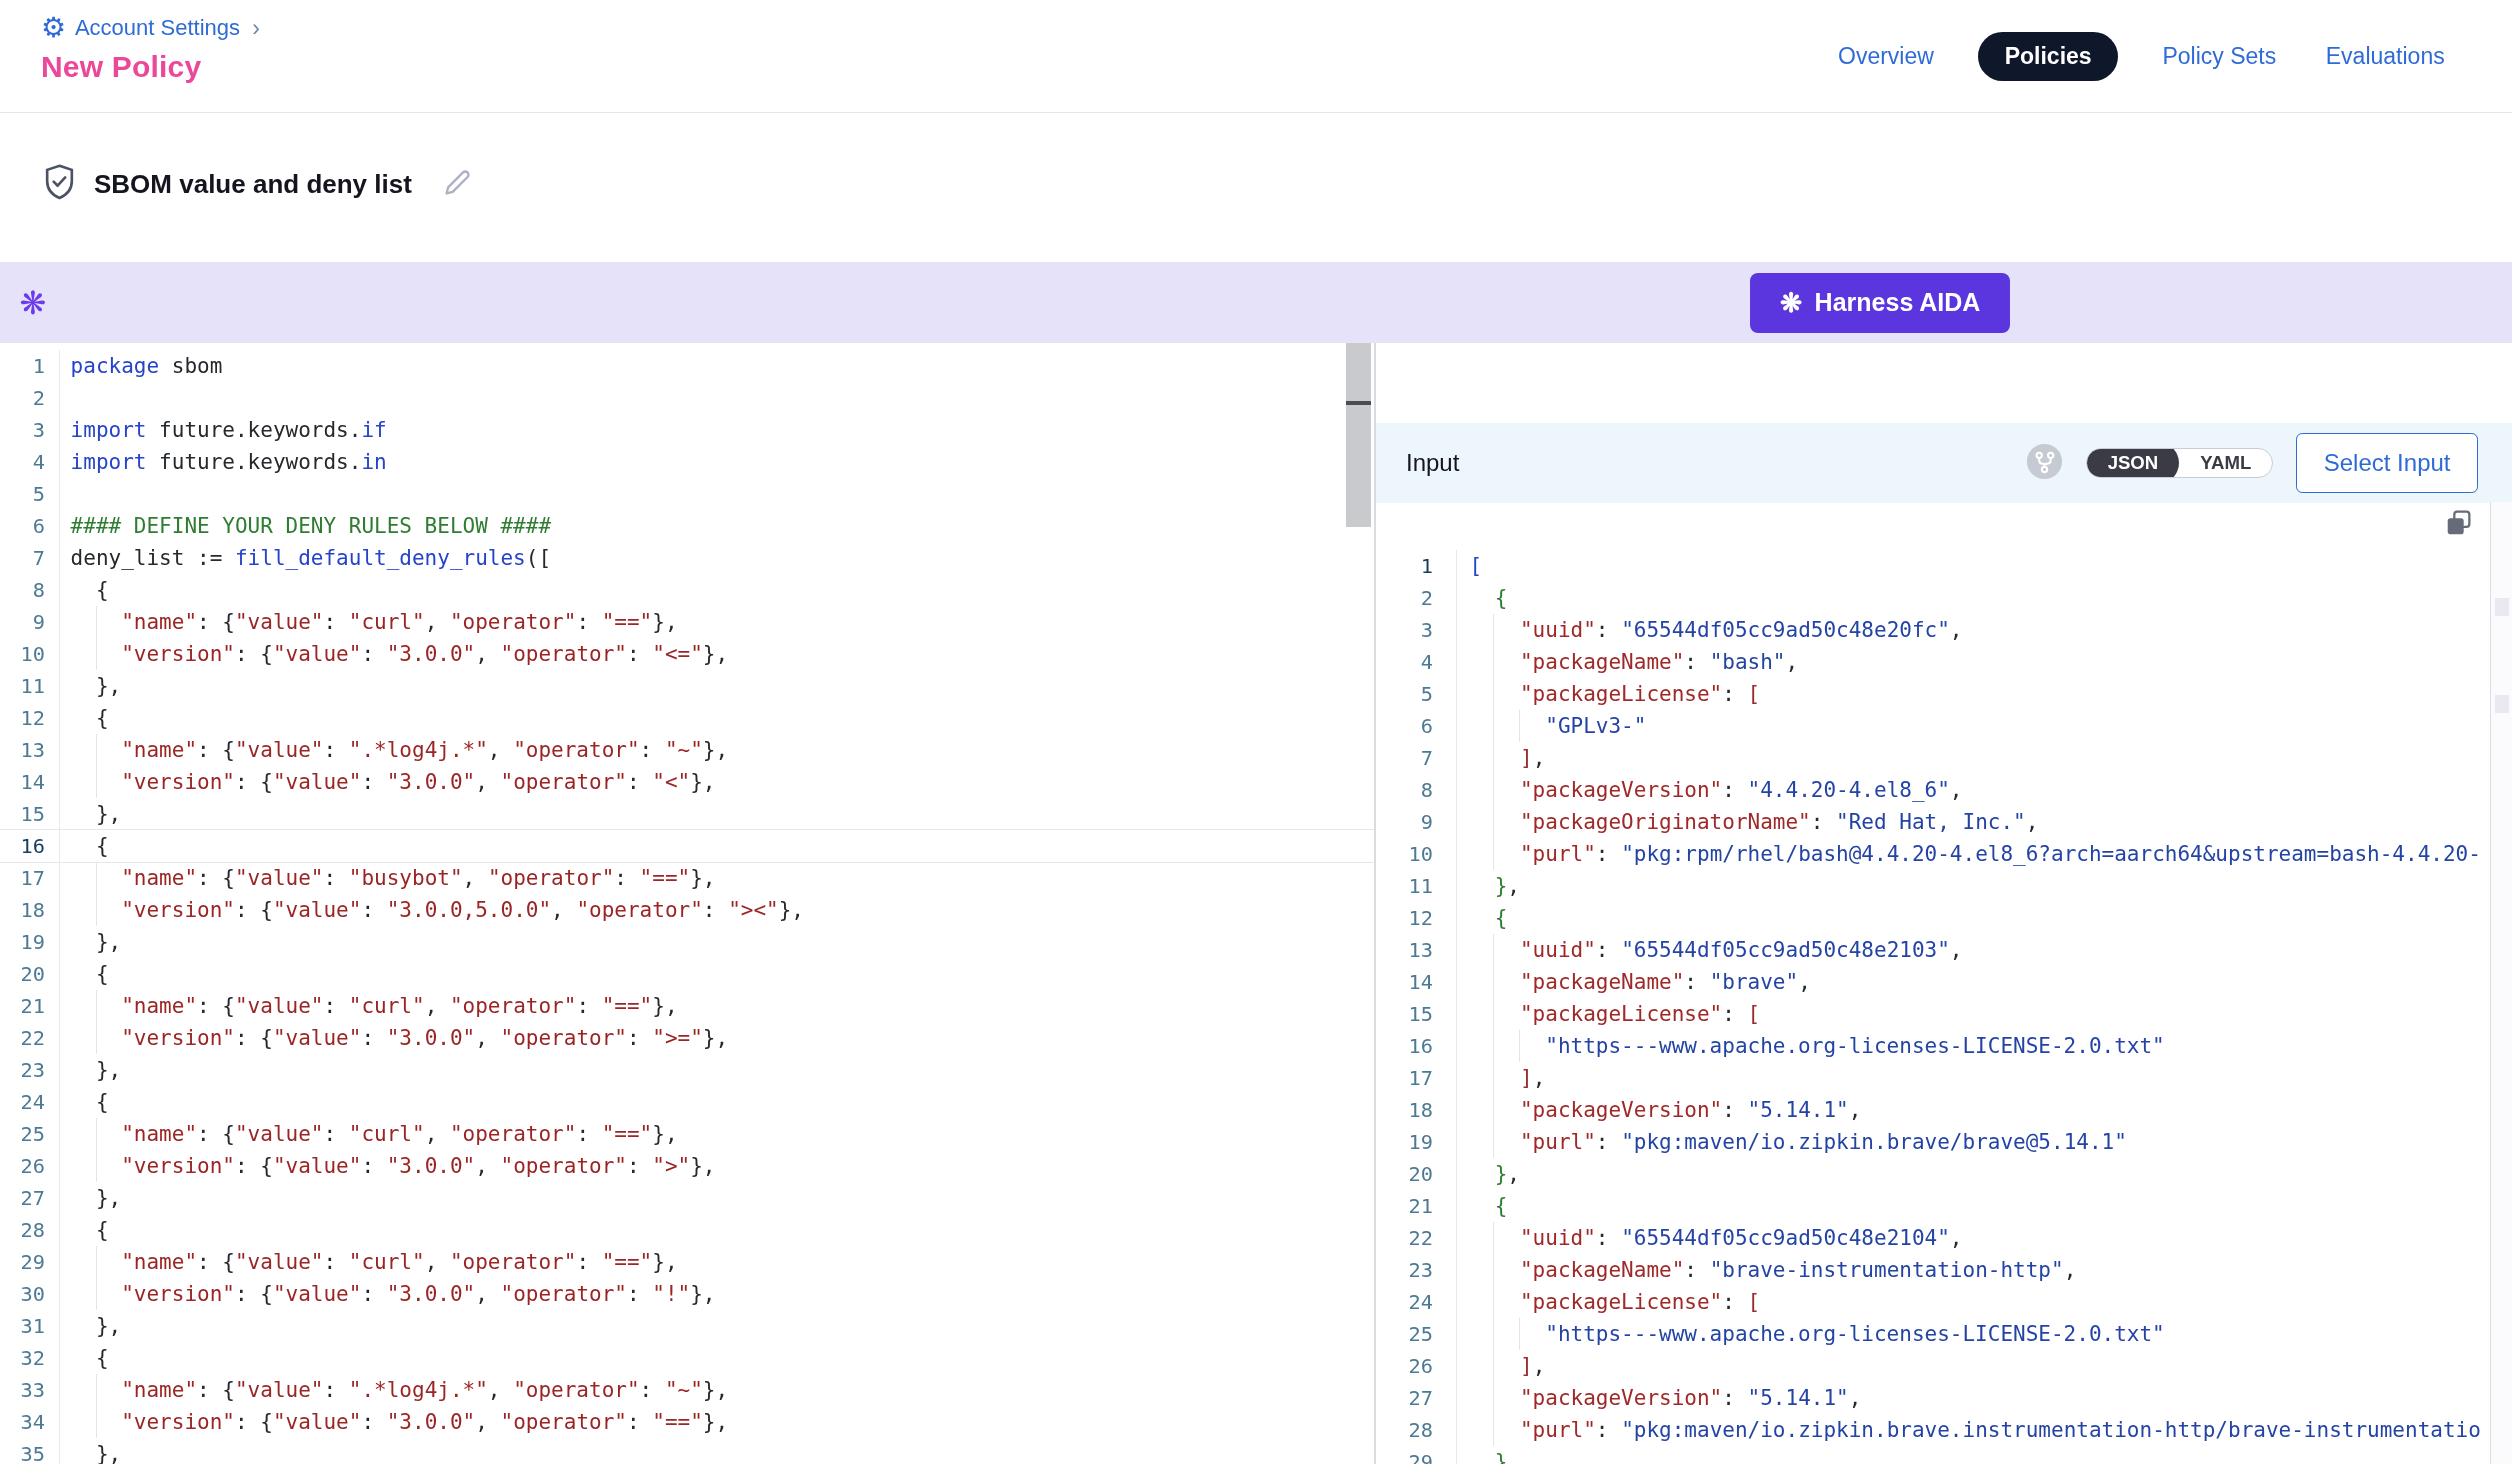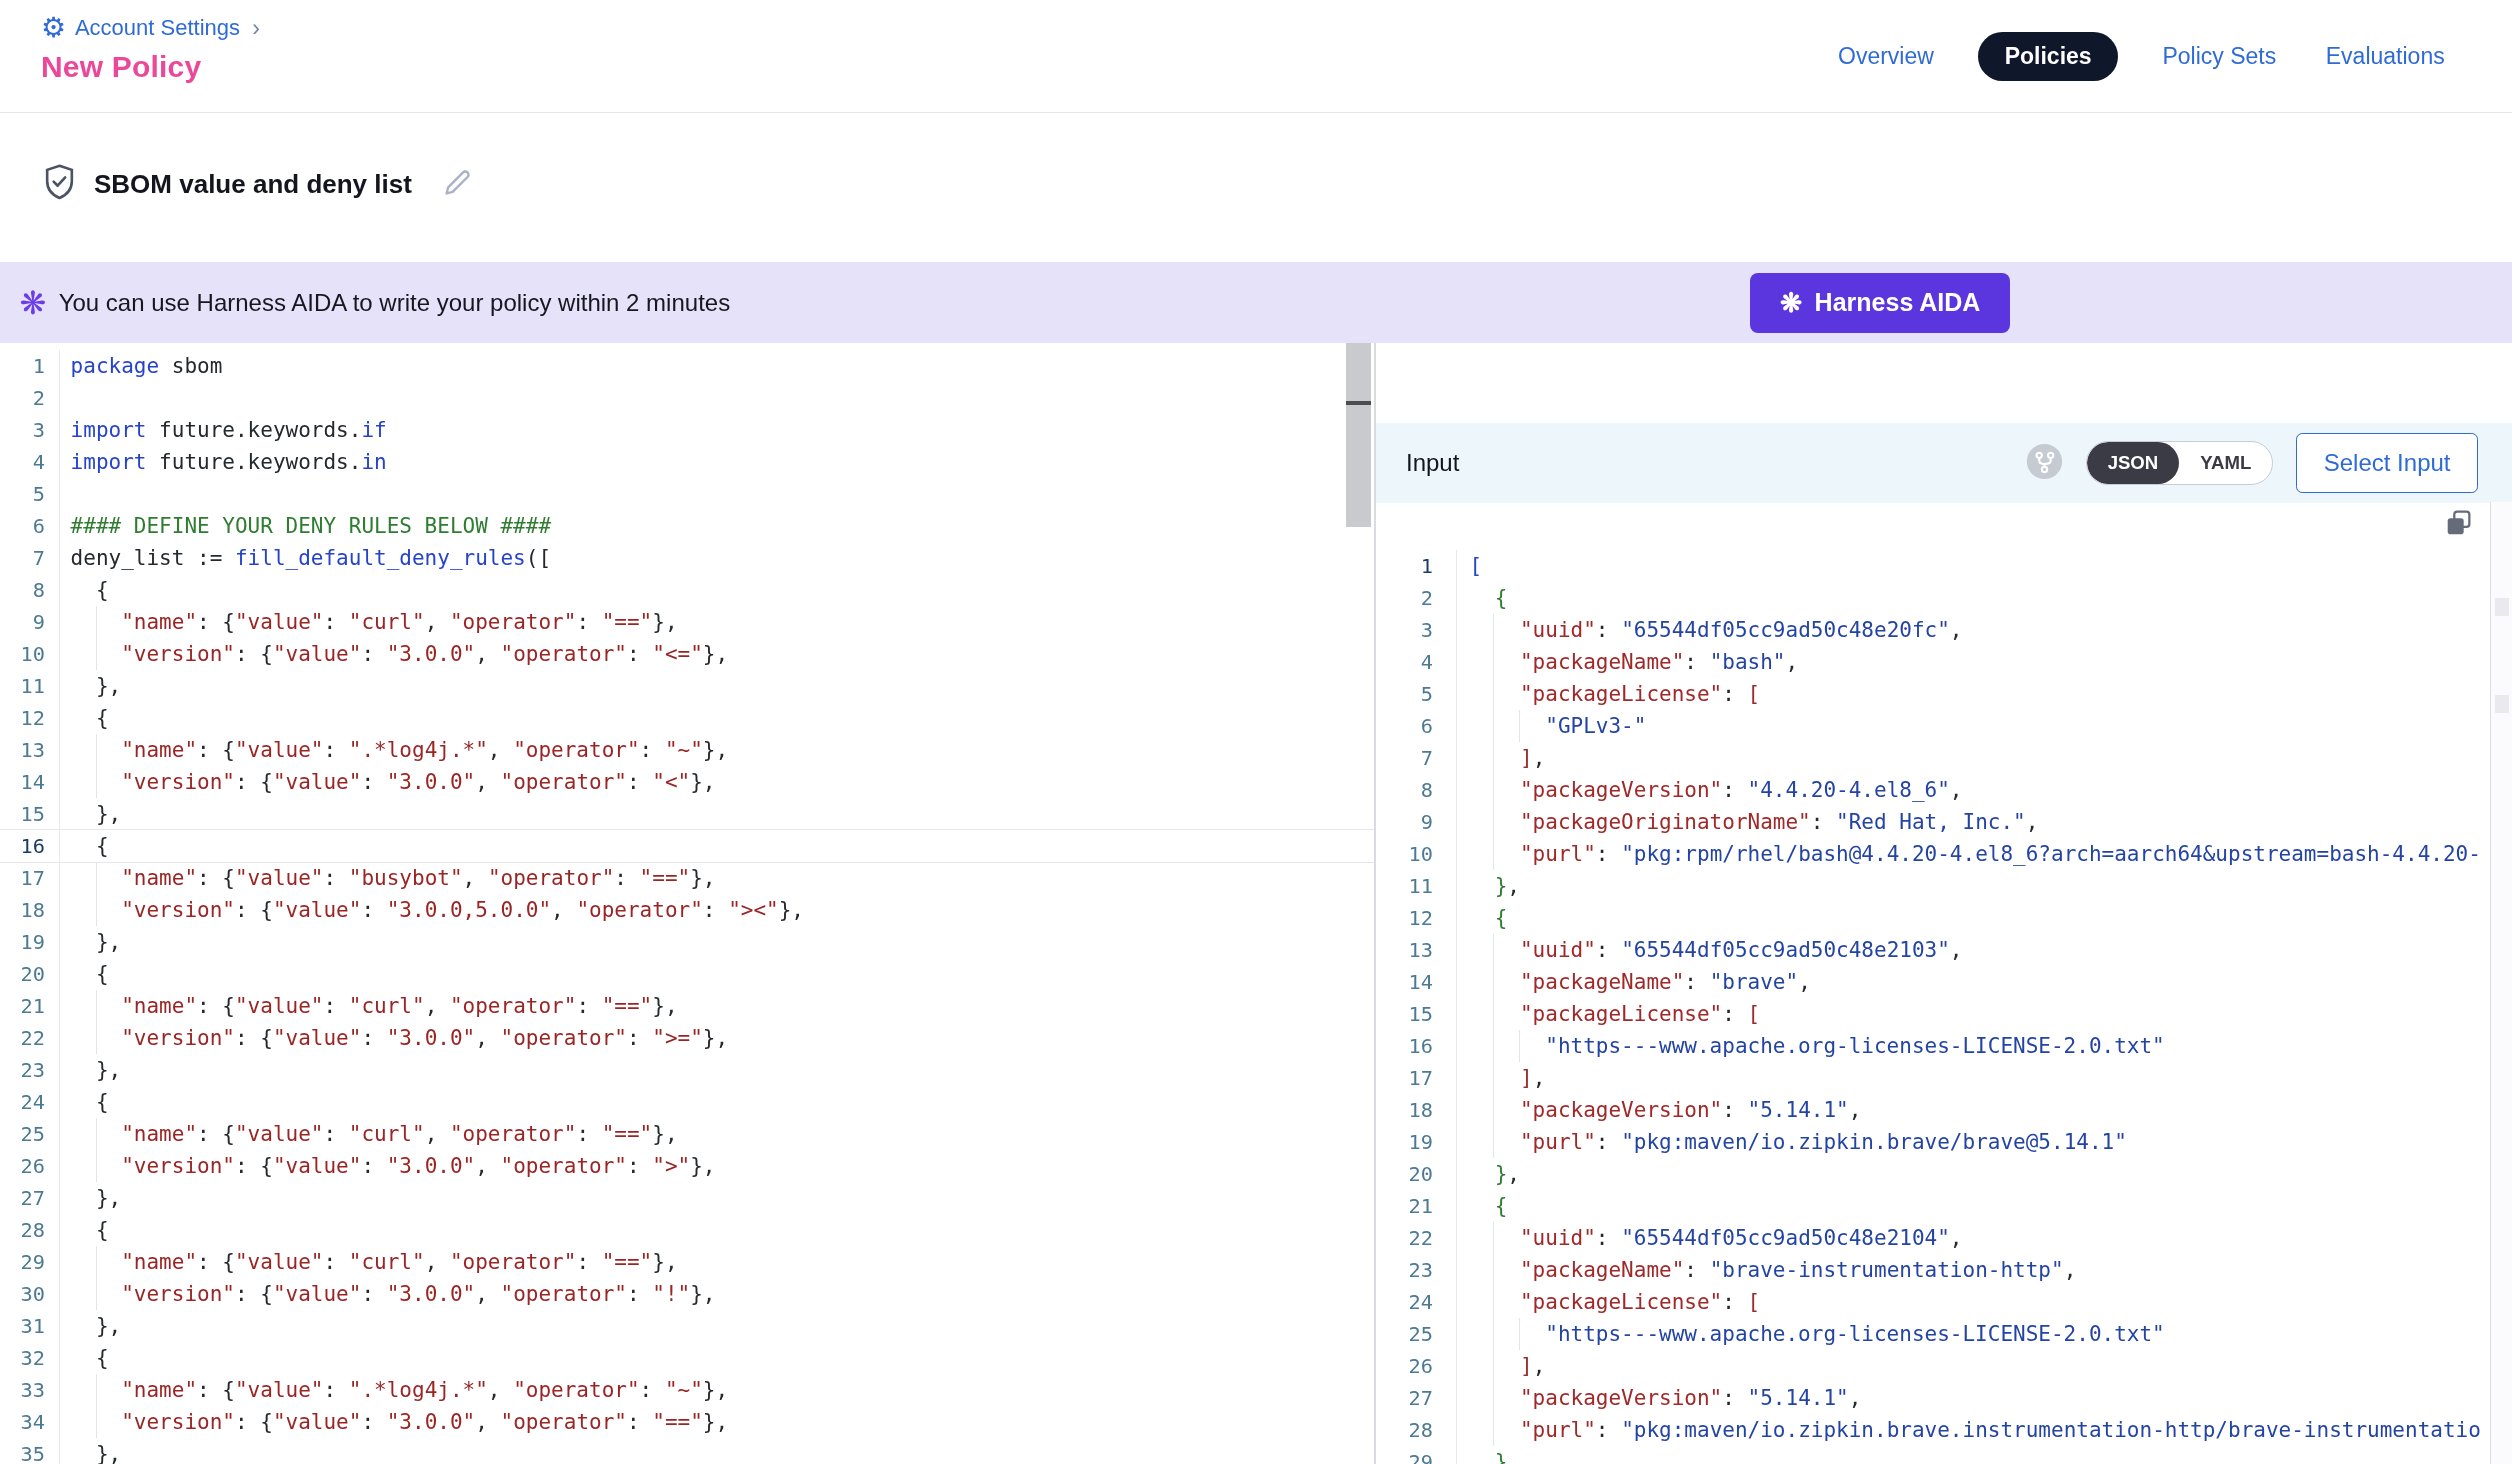--- a/index.html
+++ b/index.html
@@ -53,21 +53,21 @@
   
   .right-panel { position:absolute; left:1376px; top:0; width:1137px; height:1122px; background:#fff; }
   .tabbar { position:absolute; left:0; top:0; width:1137px; height:80px; background:#fff; border-bottom:0.9px solid #eceef2; }
   .tabs { position:absolute; left:30px; top:0; height:80px; display:flex; gap:48px; }
   .tab { font-size:24px; color:#2b3a55; display:flex; align-items:center; cursor:pointer; border-bottom:5.3px solid transparent; padding:0 1.8px; }
   .tab.active { font-weight:700; color:#1f2430; border-bottom:5.3px solid #2f6bd6; }
   .test-btn { position:absolute; right:5.3px; top:8.8px; height:50px; padding:0 23px; background:#62ba47; border:none; border-radius:8px; color:#fff; font-size:25px; font-weight:700; display:flex; align-items:center; gap:10.6px; cursor:pointer; font-family:"Liberation Sans", sans-serif; }
   .input-row { position:absolute; left:0; top:80px; width:1137px; height:80px; background:#ecf6fb; }
   .input-label { position:absolute; left:30px; top:0; height:80px; display:flex; align-items:center; font-size:24px; color:#15151f; }
   .input-controls { position:absolute; right:35px; top:0; height:80px; display:flex; align-items:center; gap:23px; }
-  .format-pill { display:flex; align-items:center; background:#fff; border:1.8px solid #c9ccd6; border-radius:23px; height:44px; overflow:hidden; }
+  .format-pill { display:flex; align-items:center; background:#fff; border:1.8px solid #c9ccd6; border-radius:23px; height:30px; overflow:hidden; }
   .format-seg { font-size:18.6px; font-weight:700; padding:0 21px; height:42px; display:flex; align-items:center; color:#3a3b45; cursor:pointer; }
   .format-seg.selected { background:#3a3b45; color:#fff; border-radius:21px; }
   .select-input-btn { height:60px; padding:0 26.5px; border:1.8px solid #2f6bd6; border-radius:6.2px; background:#fff; color:#2f6bd6; font-size:24px; cursor:pointer; font-family:"Liberation Sans", sans-serif; }
   .json-view { position:absolute; left:0; top:159px; width:1115px; height:962px; overflow:hidden; }
   .copy-row { height:48px; position:relative; }
   .copy-icon { position:absolute; right:16px; top:5.3px; cursor:pointer; }
   .json-view .gutter-num { flex:0 0 81px; padding-right:23px; border-right:0.9px solid #e6e8ec; }
   .json-view .code-text { padding-left:12.4px; }
   .right-strip { position:absolute; left:1114px; top:159px; width:23px; height:962px; background:#fbfbfd; border-left:0.9px solid #dcdee3; }
   .right-strip .rmark { position:absolute; left:3.5px; width:14px; height:17.7px; background:#e9e9ef; }
@@ -103,21 +103,20 @@
       <svg width="35" height="35" viewBox="0 0 24 24">
           <path d="M4.5 19.5l1.1-4.2L15.8 5.1a2.1 2.1 0 013 0l.1.1a2.1 2.1 0 010 3L8.7 18.4l-4.2 1.1z" fill="none" stroke="#aab0c5" stroke-width="1.6" stroke-linejoin="round"></path>
         </svg>
     </span>
   </div>
 </div>
 
 <div class="banner">
   <div class="banner-left">
     <span class="aida-flower">❋</span>
-    <span class="banner-msg">You can use Harness AIDA to write your policy within 2 minutes</span>
   </div>
   <button class="aida-btn">
     <span class="aida-flower">❋</span>
     <span>Harness AIDA</span>
   </button>
 </div>
 
 <div class="main">
 
   <div class="editor" id="rego-editor">

